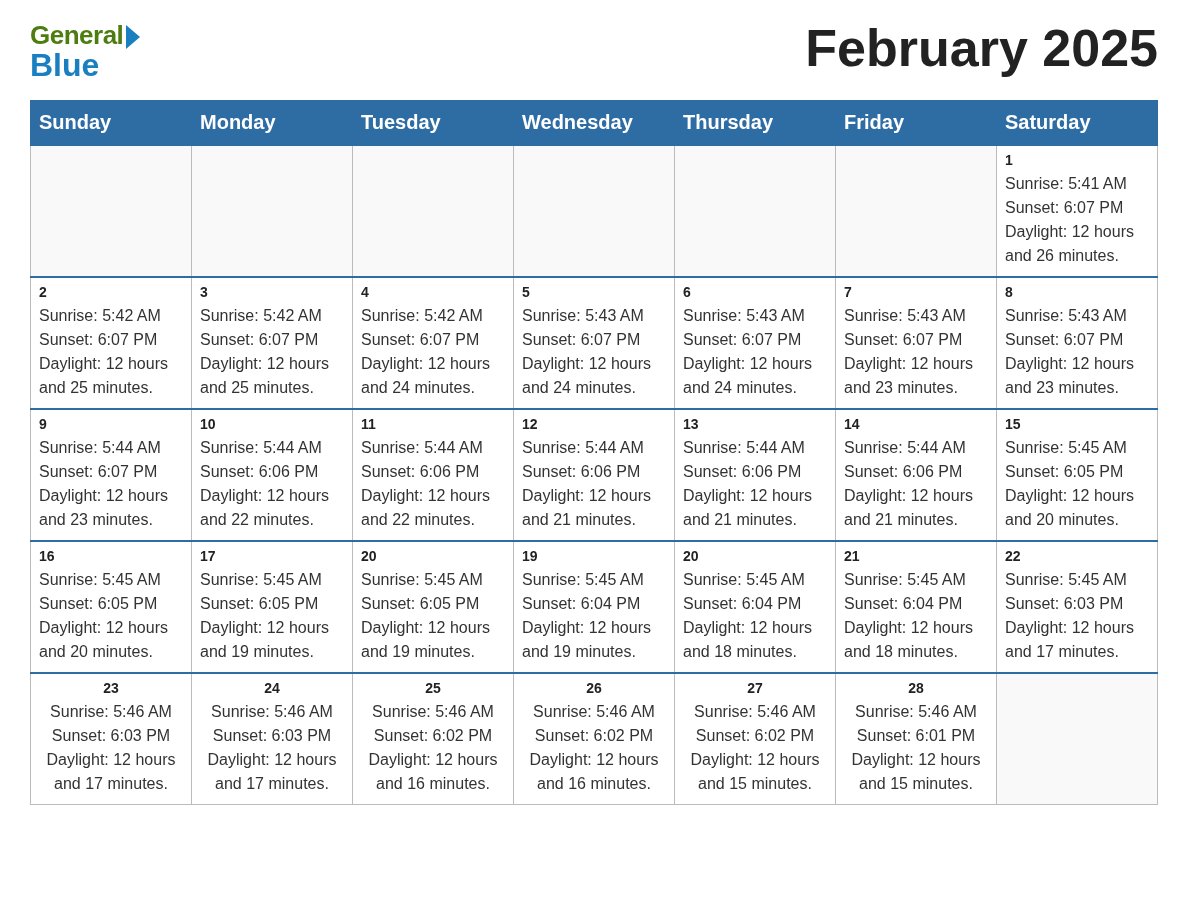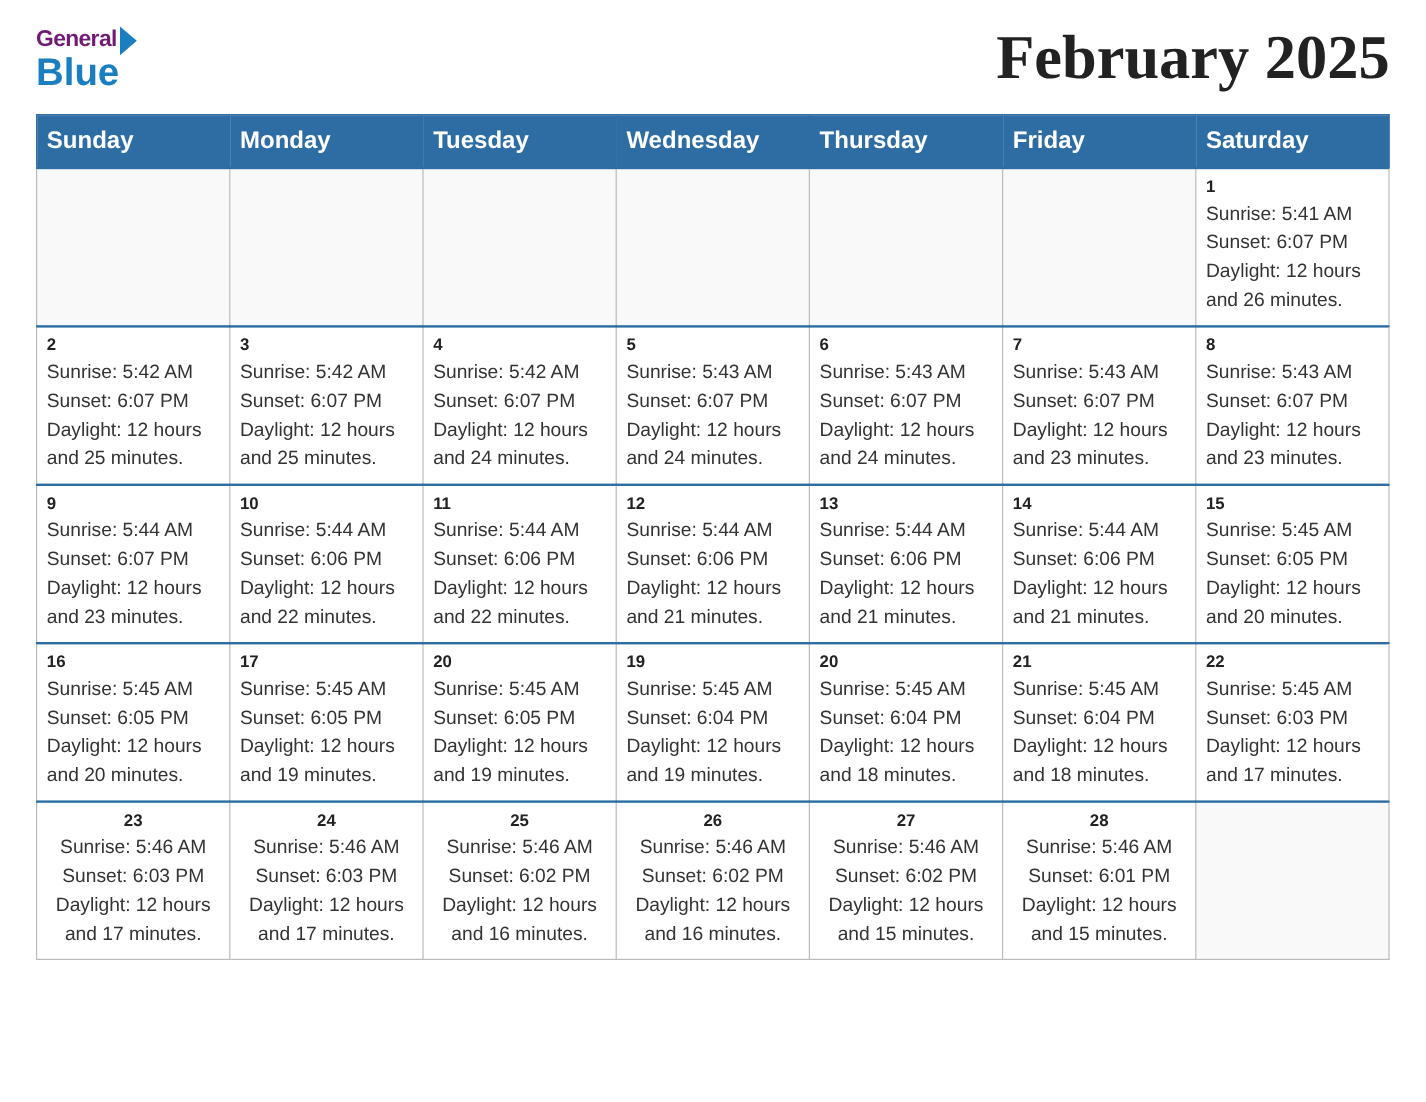--- a/index.html
+++ b/index.html
@@ -19,23 +19,23 @@
     .logo {
       display: flex;
       flex-direction: column;
       align-items: flex-start;
     }
     .logo-top {
       display: flex;
       align-items: center;
     }
     .logo-general {
-      font-size: 19px;
-      font-weight: bold;
-      color: #701a75;
+      font-size: 26px;
+      font-weight: bold;
+      color: #4d7c0f;
       letter-spacing: -0.5px;
     }
     .logo-arrow {
       width: 0;
       height: 0;
       border-left: 14px solid #1a7fc1;
       border-top: 12px solid transparent;
       border-bottom: 12px solid transparent;
       margin-left: 3px;
       margin-top: 2px;
@@ -47,21 +47,20 @@
       margin-top: -4px;
     }
     .title-section {
       text-align: right;
     }
     .month-title {
       font-size: 52px;
       font-weight: bold;
       color: #222;
       line-height: 1.1;
-      font-family: Liberation Serif, serif;
     }
     .location {
       font-size: 20px;
       color: #555;
       margin-top: 4px;
     }
     .calendar {
       width: 100%;
       border-collapse: collapse;
       border: 1px solid #888;

